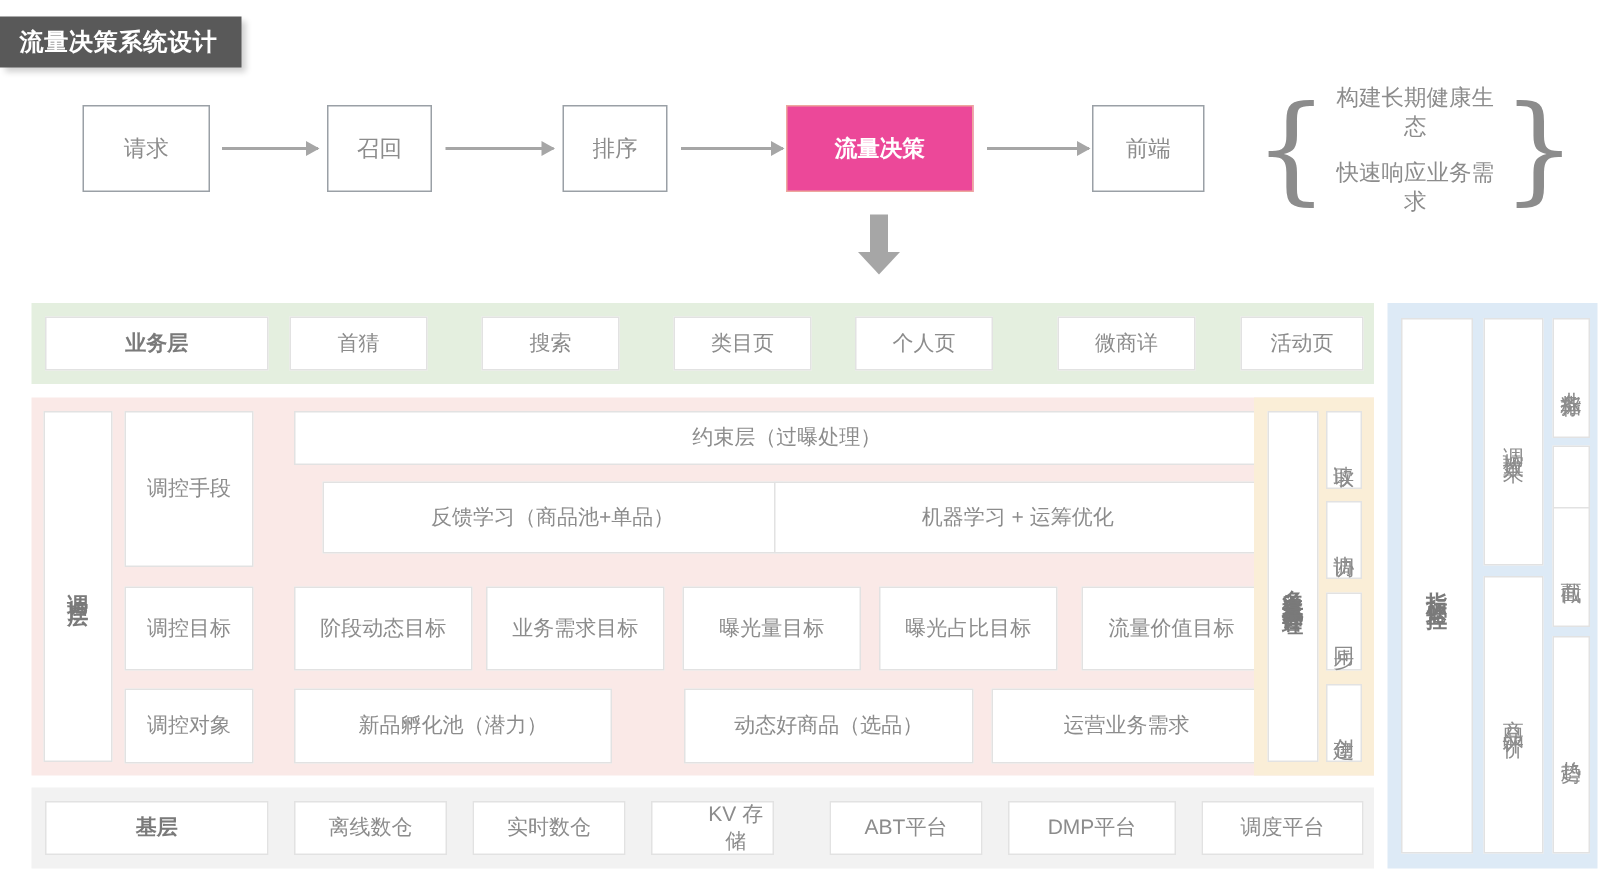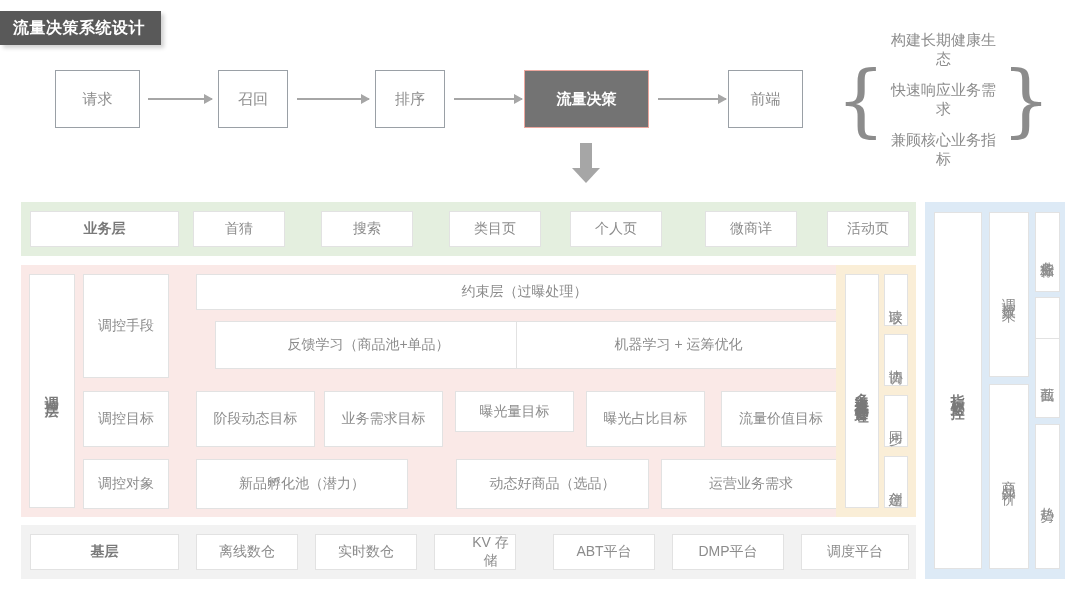--- a/index.html
+++ b/index.html
@@ -48,21 +48,21 @@
     border: 1px solid #9aa0a6;
     background: #ffffff;
     display: flex;
     align-items: center;
     justify-content: center;
     font-size: 15px;
     color: #8c8c8c;
     box-sizing: border-box;
   }
   .flow-box.accent {
-    background: #737373;
+    background: #ec4899;
     border-color: #eda79e;
     color: #ffffff;
     font-weight: bold;
   }
   .flow-arrow {
     position: absolute;
     top: 28px;
     height: 2px;
     background: #a6a6a6;
   }
@@ -218,21 +218,20 @@
   <div class="flow-arrow" style="left:658px; width:68px;"></div>
 
   <div class="flow-box" style="left:728px; width:75px;">前端</div>
 </div>
 
 <div id="goals-block">
   <span class="brace">{</span>
   <div id="goals-list">
     <div>构建长期健康生态</div>
     <div>快速响应业务需求</div>
-    <div>兼顾核心业务指标</div>
   </div>
   <span class="brace">}</span>
 </div>
 
 <div id="down-arrow"></div>
 
 <div id="biz-band">
   <div class="cell head" style="left:9px;  width:149px;">业务层</div>
   <div class="cell" style="left:172px; width:92px;">首猜</div>
   <div class="cell" style="left:300px; width:92px;">搜索</div>
@@ -247,21 +246,21 @@
   <div class="cell head vert" style="left:8px; top:9px; width:46px; height:234px;">调控层</div>
 
   <div class="cell" style="left:62px; top:9px; width:86px; height:104px;">调控手段</div>
   <div class="cell" style="left:175px; top:9px; width:645px; height:36px;padding-left:12px;">约束层（过曝处理）</div>
   <div class="cell" style="left:175px; top:56px; width:307px; height:48px;margin-left:19px;">反馈学习（商品池+单品）</div>
   <div class="cell" style="left:495px; top:56px; width:325px; height:48px;">机器学习 + 运筹优化</div>
 
   <div class="cell" style="left:62px; top:126px; width:86px; height:56px;">调控目标</div>
   <div class="cell" style="left:175px; top:126px; width:119px; height:56px;">阶段动态目标</div>
   <div class="cell" style="left:303px; top:126px; width:119px; height:56px;">业务需求目标</div>
-  <div class="cell" style="left:434px; top:126px; width:119px; height:41px;">曝光量目标</div>
+  <div class="cell" style="left:434px; top:126px; width:119px; height:56px;">曝光量目标</div>
   <div class="cell" style="left:565px; top:126px; width:119px; height:56px;">曝光占比目标</div>
   <div class="cell" style="left:700px; top:126px; width:120px; height:56px;">流量价值目标</div>
 
   <div class="cell" style="left:62px; top:194px; width:86px; height:50px;">调控对象</div>
   <div class="cell" style="left:175px; top:194px; width:212px; height:50px;">新品孵化池（潜力）</div>
   <div class="cell" style="left:435px; top:194px; width:193px; height:50px;">动态好商品（选品）</div>
   <div class="cell" style="left:640px; top:194px; width:180px; height:50px;">运营业务需求</div>
 </div>
 
 <div id="task-band">

